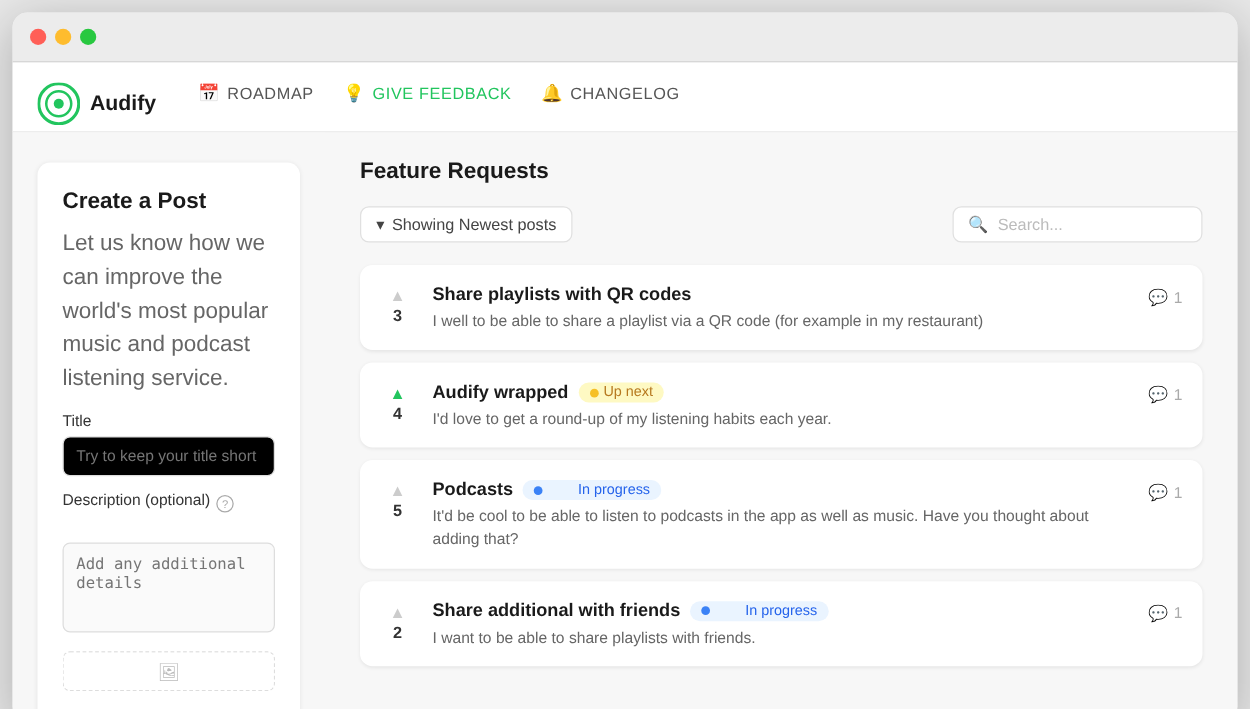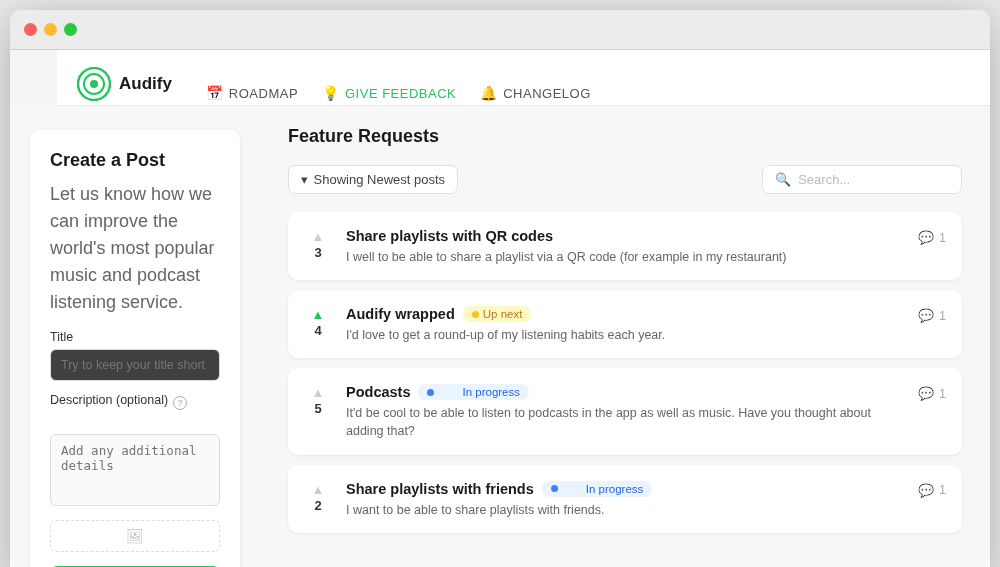--- a/index.html
+++ b/index.html
@@ -44,26 +44,25 @@
     }
     .tl-red { background: #ff5f57; }
     .tl-yellow { background: #febc2e; }
     .tl-green { background: #28c840; }
 
     
     .navbar {
       background: #ffffff;
       height: 56px;
       display: flex;
-      align-items: flex-end;
-      padding: 4px 20px;
+      align-items: flex-start;
+      padding: 16px 20px;
       border-bottom: 1px solid #e8e8e8;
       flex-shrink: 0;
       gap: 24px;
-      margin-left: 47px;
     }
     .navbar-logo {
       display: flex;
       align-items: center;
       gap: 8px;
       margin-right: 10px;
     }
     .logo-icon {
       width: 34px;
       height: 34px;
@@ -150,21 +149,21 @@
     }
     .title-input {
       width: 100%;
       border: 1px solid #ddd;
       border-radius: 6px;
       padding: 8px 10px;
       font-size: 12.5px;
       color: #aaa;
       outline: none;
       margin-bottom: 12px;
-      background: #404040;
+      background: #000000;
     }
     .desc-textarea {
       width: 100%;
       border: 1px solid #ddd;
       border-radius: 6px;
       padding: 8px 10px;
       font-size: 12.5px;
       color: #aaa;
       outline: none;
       resize: none;
@@ -484,21 +483,21 @@
           </div>
         </div>
 
         <div class="post-card">
           <div class="vote-col">
             <span class="vote-arrow">▲</span>
             <span class="vote-count">2</span>
           </div>
           <div class="post-body">
             <div class="post-title-row">
-              <span class="post-title">Share playlists with friends</span>
+              <span class="post-title">Share additional with friends</span>
               <span class="badge badge-in-progress">
                 <span class="badge-dot"></span>
                 <span>In progress</span>
               </span>
             </div>
             <div class="post-excerpt">I want to be able to share playlists with friends.</div>
           </div>
           <div class="post-meta">
             <span class="comment-icon">💬</span>
             <span>1</span>

